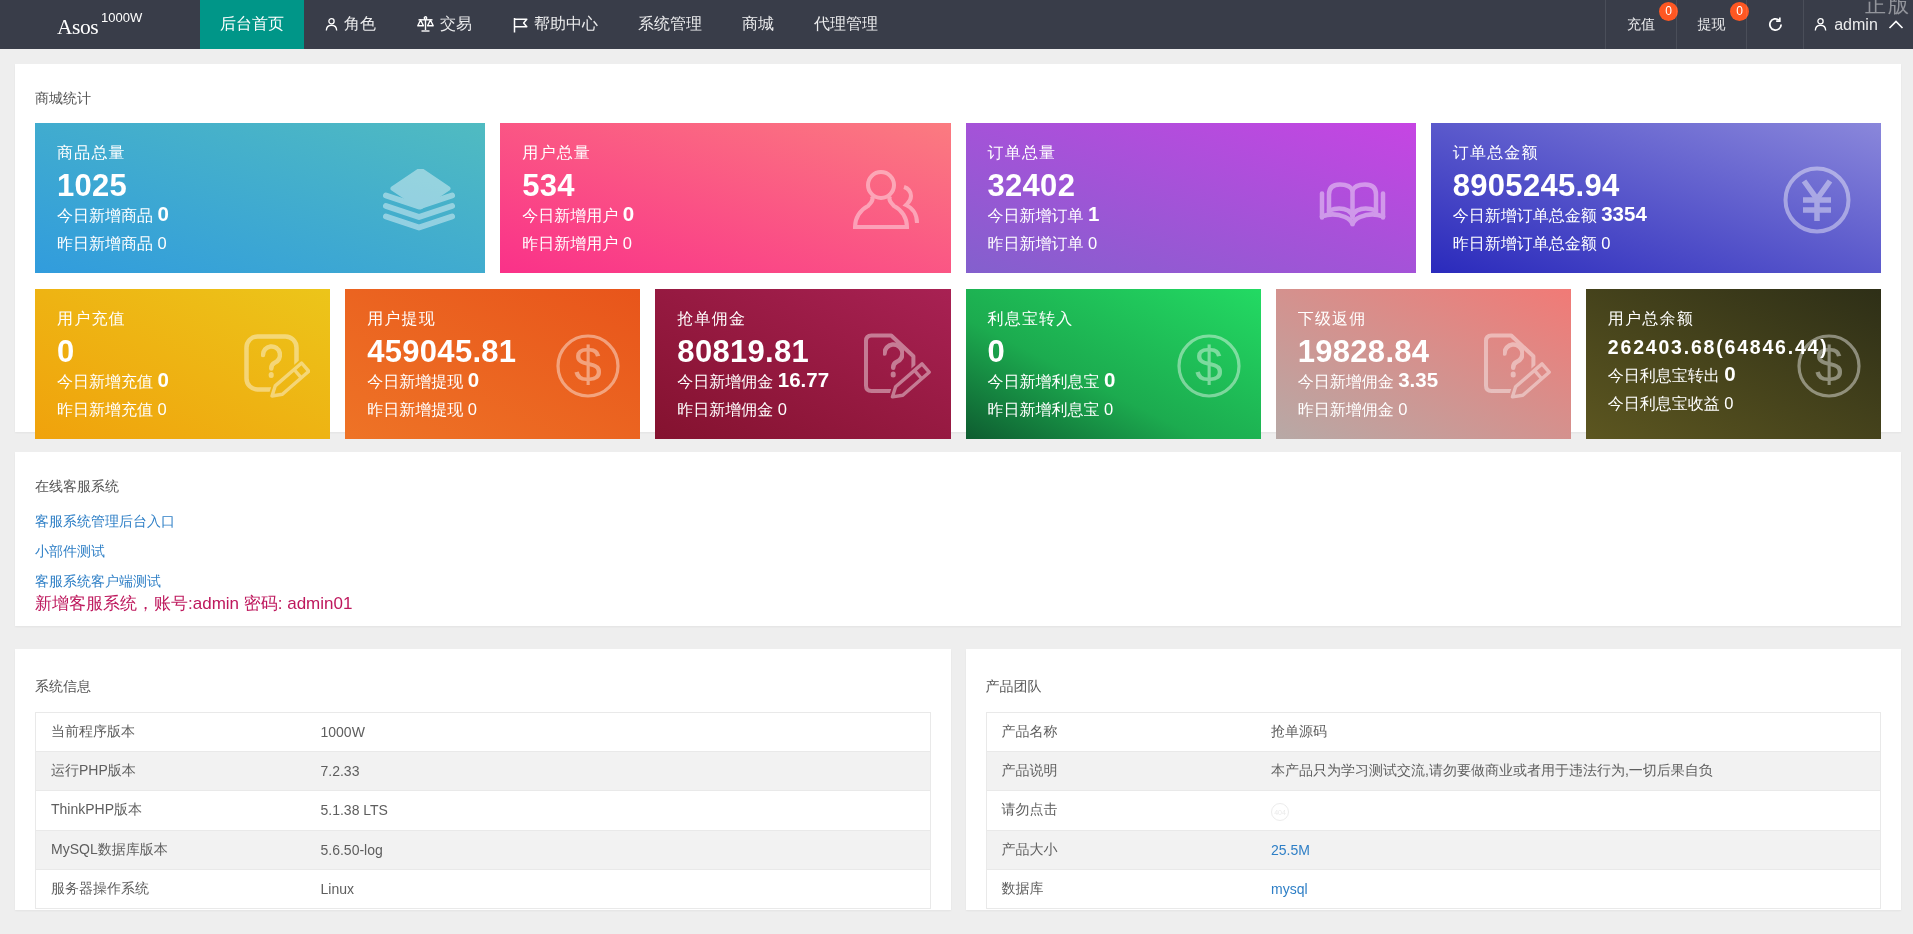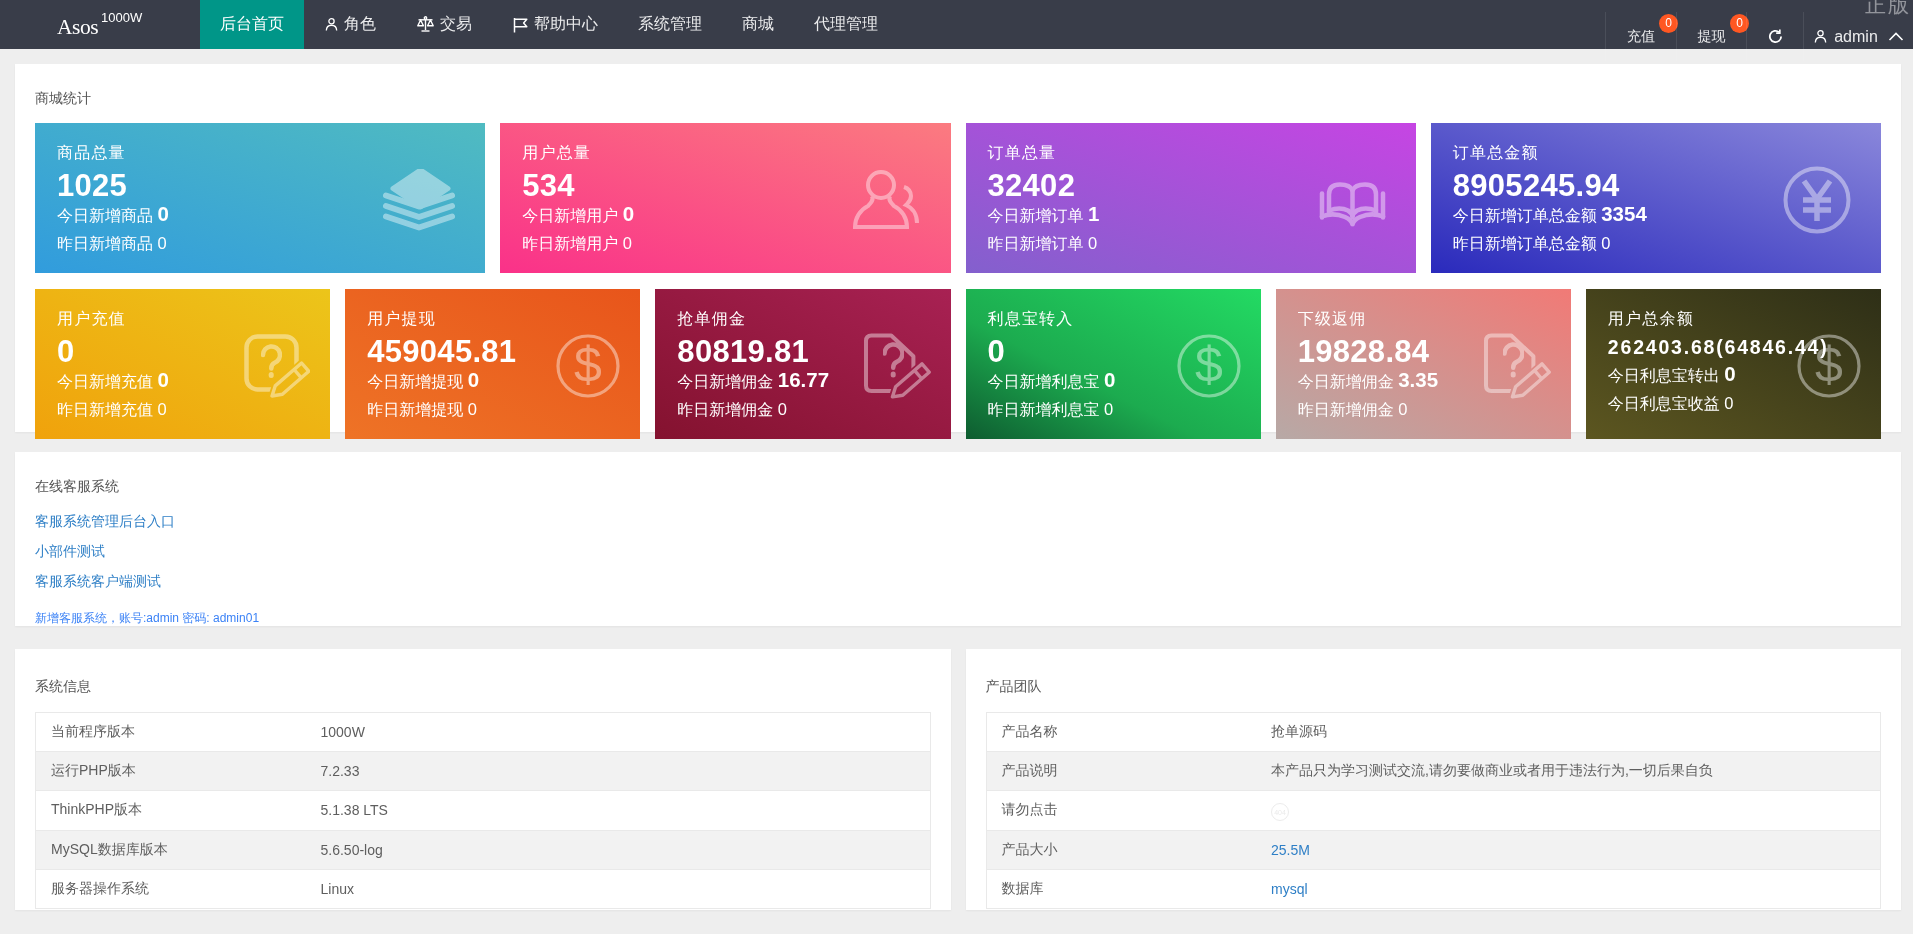--- a/index.html
+++ b/index.html
@@ -6,21 +6,21 @@
 html,body{width:1913px;height:934px;overflow:hidden;background:#eeeeee;
   font-family:"Liberation Sans",sans-serif;}
 
 .nav{position:relative;height:49px;background:#393D49;color:#fff;white-space:nowrap}
 .logo{position:absolute;left:57px;top:0;line-height:44px;font-size:21.5px;letter-spacing:-.5px;color:#fff;font-family:"Liberation Serif",serif}
 .logo sup{font-size:13px;letter-spacing:0;margin-left:3px;position:relative;top:-4px;font-family:"Liberation Sans",sans-serif}
 .menu{position:absolute;left:200px;top:0;display:flex;height:49px}
 .menu .it{display:flex;align-items:center;padding:0 20px;height:49px;font-size:16px;color:rgba(255,255,255,.9);}
 .menu .it.act{background:#009688;color:#fff}
 .menu .it svg{margin-right:5px}
-.nright{position:absolute;right:0;top:12px;height:49px;display:flex}
+.nright{position:absolute;right:0;top:0;height:49px;display:flex}
 .nr{position:relative;display:flex;align-items:center;justify-content:center;height:49px;
     font-size:14px;color:rgba(255,255,255,.9);border-left:1px solid rgba(255,255,255,.09)}
 .badge{position:absolute;top:2px;left:53px;width:19px;height:19px;border-radius:50%;
    background:#FF5722;color:#fff;font-size:12px;line-height:19px;text-align:center}
 .zb{position:absolute;right:2px;top:-5px;font-size:21px;color:rgba(255,255,255,.45);line-height:20px;letter-spacing:2px}
 
 .wrap{margin:15px 12px 0 15px}
 .panel{background:#fff;box-shadow:0 1px 2px rgba(0,0,0,.05)}
 .ptitle{font-size:14px;color:#555}
 .p1{padding:0 20px;height:368px;margin-bottom:20px}
@@ -32,21 +32,21 @@
 .c2{margin-top:14px;font-size:31px;font-weight:700;line-height:22px;letter-spacing:.3px}
 .c3{margin-top:7px;font-size:16px;line-height:19px}
 .c3 b{font-size:20.5px}
 .c4{margin-top:9px;font-size:16px;line-height:19px}
 .c4 span{font-size:16.5px}
 .cic{position:absolute;top:calc(50% + 2px);transform:translateY(-50%);right:30px;opacity:.42}
 .cic2{position:absolute;top:calc(50% + 2px);transform:translateY(-50%);right:20px;opacity:.42}
 
 .p2{padding:26px 20px 0 20px;height:174px;margin-bottom:23px}
 .p2 a{display:block;color:#2e7fc6;text-decoration:none;font-size:14px;margin-top:16px;line-height:14px}
-.p2 .note{margin-top:22px;font-size:12px;color:#3b82f6}
+.p2 .note{margin-top:4px;font-size:17px;color:#be185d}
 
 .brow{display:flex;gap:15px;align-items:flex-start}
 .bp{flex:1;padding:29px 20px 20px 20px;height:261px}
 table.t{width:100%;border-collapse:collapse;margin-top:16px;font-size:14px;color:#5e5e5e;border:1px solid #e9e9e9}
 table.t td{border-top:1px solid #e9e9e9;height:39.2px;padding:0 0 0 15px}
 table.t td.k{width:270px}
 table.t tr:nth-child(even){background:#f2f2f2}
 .blue{color:#2e7fc6}
 .badge404{display:inline-block;width:18px;height:18px;border:1px solid #ececec;border-radius:50%;
   color:#eaeaea;font-size:7px;text-align:center;line-height:18px;vertical-align:middle;margin-top:3px}

